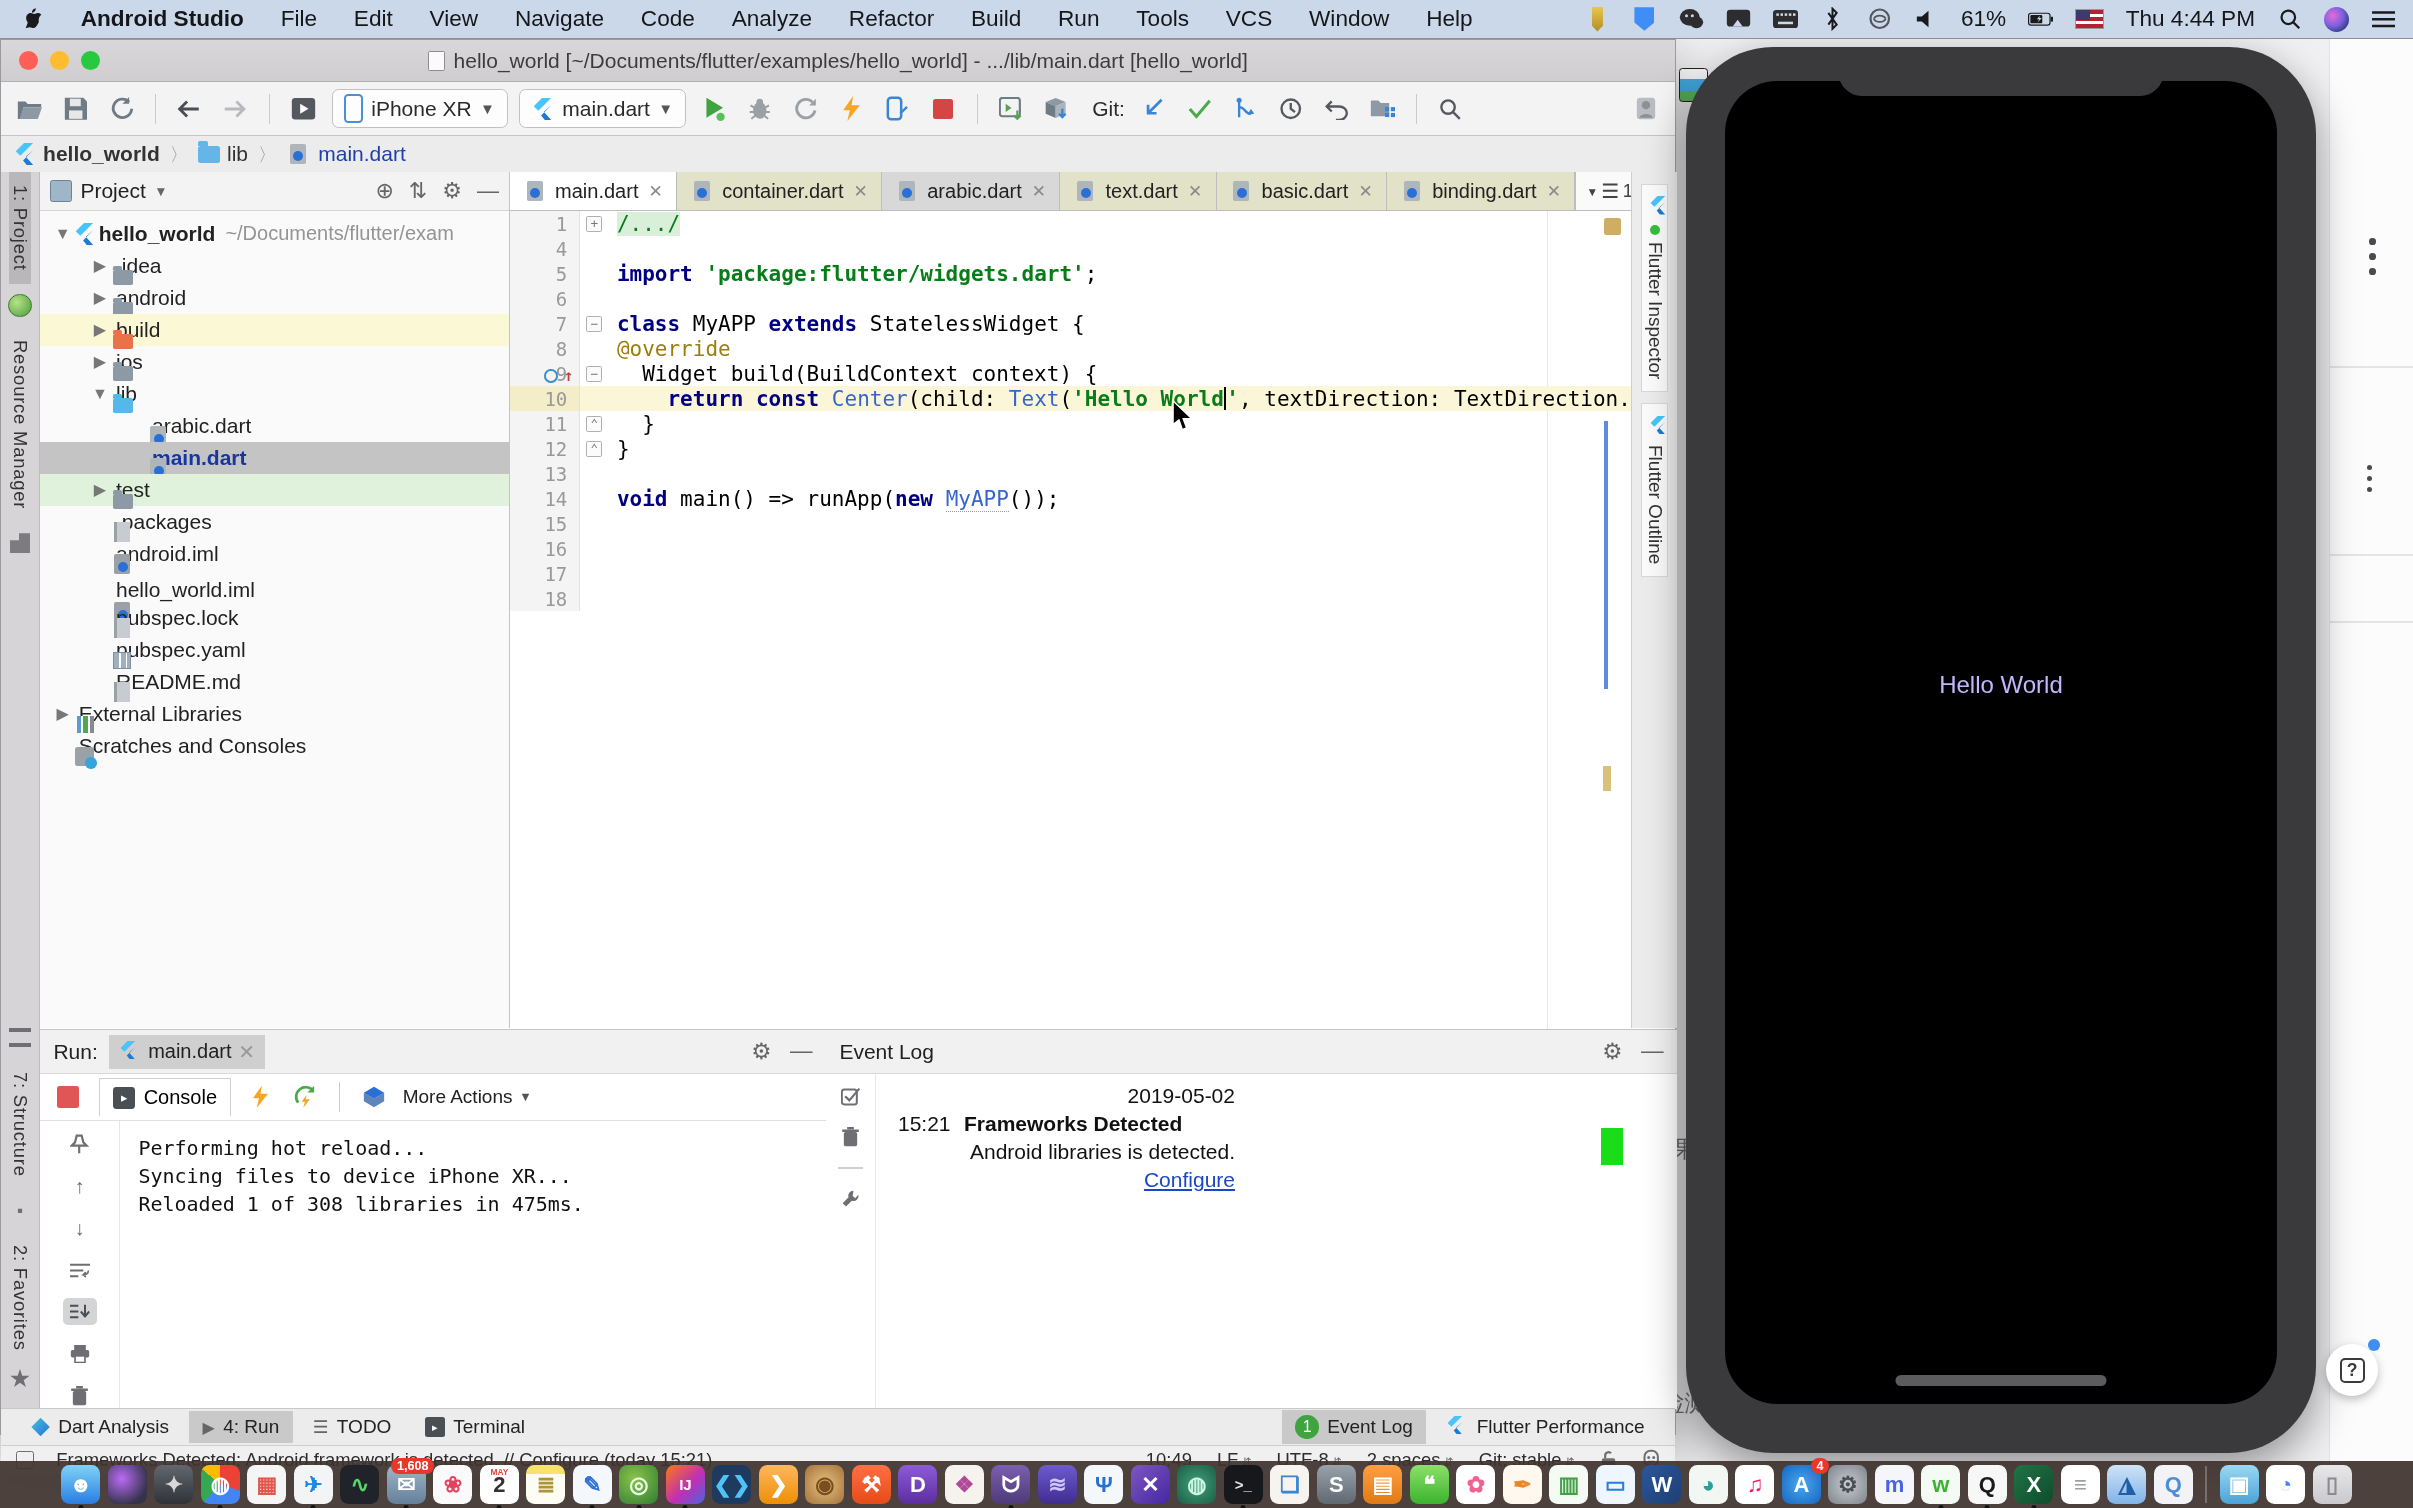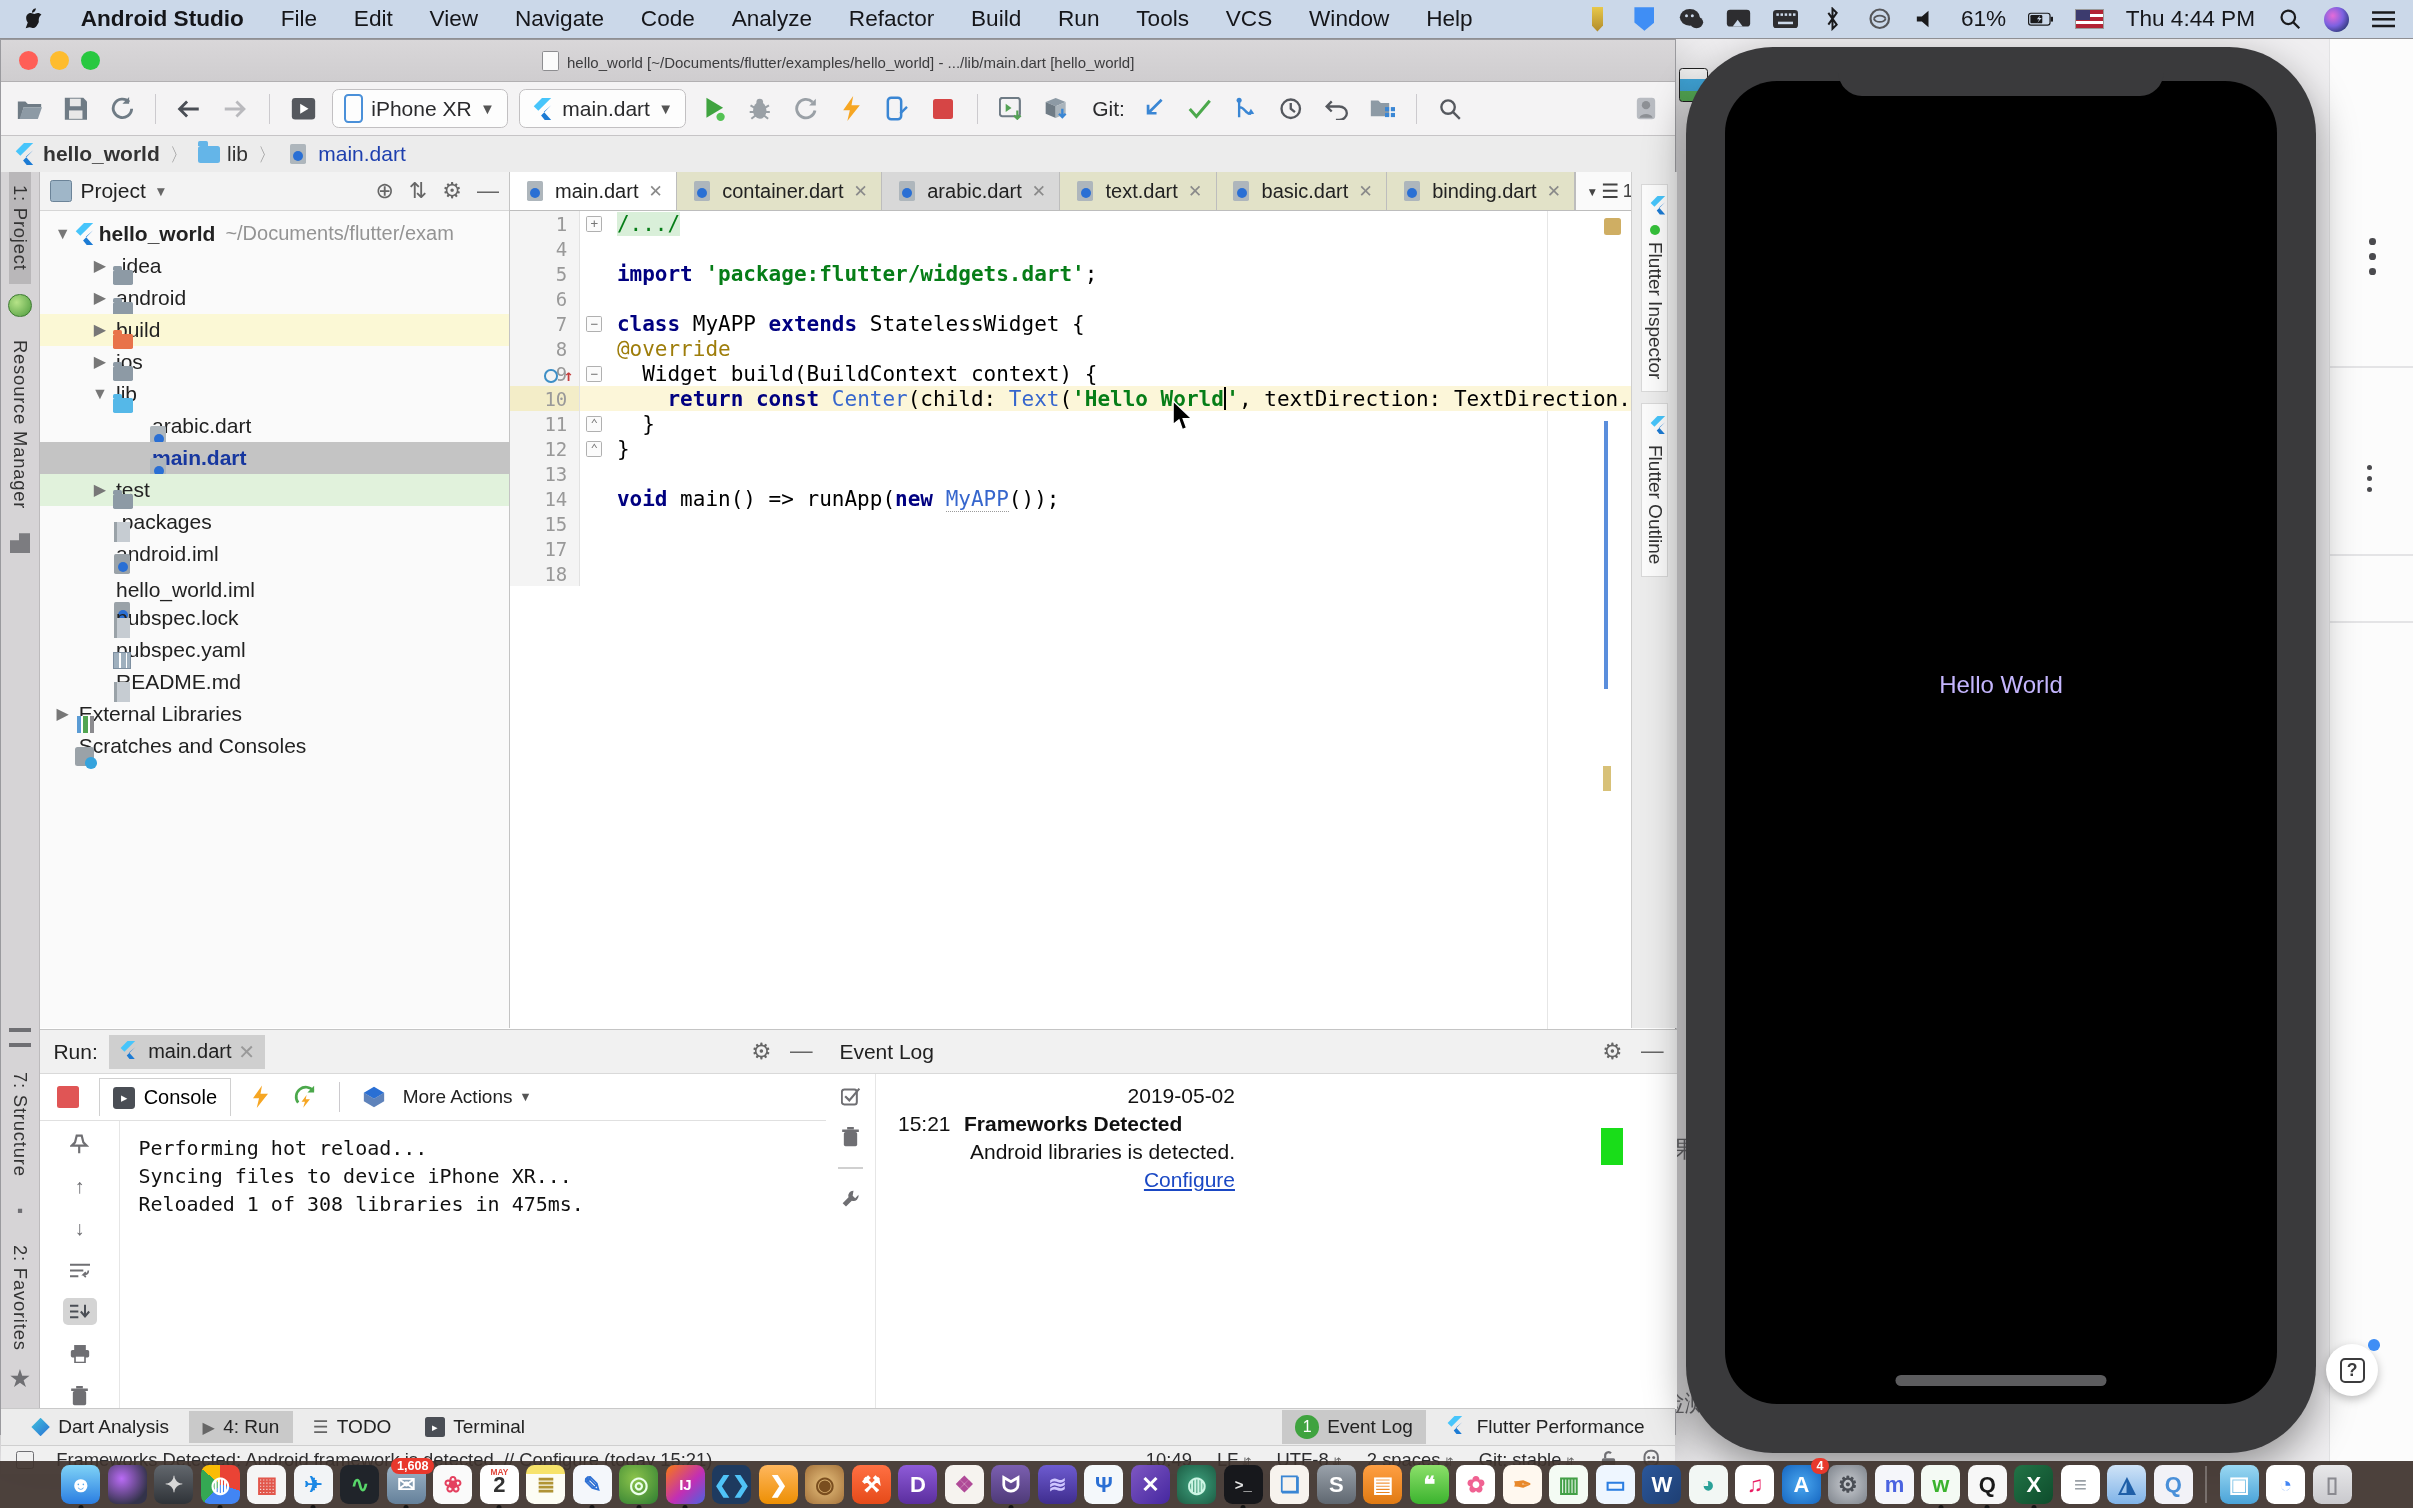--- a/index.html
+++ b/index.html
@@ -30,21 +30,21 @@
     background:linear-gradient(180deg,#fff 0 30%,#45b1e8 30% 70%,#5cb85c 70%); border:1.7px solid #222; }
   .cjk-frag { position:absolute; color:#6f6f73; font-size:23.5px; z-index:5; }
 
   
   .as-window { position:absolute; left:0; top:39px; width:1676px; height:1396px; background:#fff;
     border:0.8px solid #9a9a9e; box-shadow:0 20px 50px rgba(0,0,0,.35); z-index:10; }
   .titlebar { position:absolute; left:0; top:0; width:100%; height:42px; background:linear-gradient(#d9d7d9,#cfcdcf);
     border-bottom:0.8px solid #b2b0b2; display:flex; align-items:center; }
   .tl { width:19px; height:19px; border-radius:50%; margin-left:11.7px; }
   .tl.red{ background:#ff5f57; margin-left:18.4px;} .tl.yellow{ background:#febc2e;} .tl.green{ background:#28c840;}
-  .title-text { position:absolute; left:0; right:0; text-align:center; font-size:15px; color:#3c3c3e; }
+  .title-text { position:absolute; left:0; right:0; text-align:center; font-size:21px; color:#3c3c3e; }
   .title-text .doc { display:inline-block; width:17px; height:20px; background:#fbfbfb; border:1.7px solid #8d8d90; border-radius:1.7px; vertical-align:-3.4px; margin-right:8.4px;}
 
   .toolbar { position:absolute; left:0; top:42px; width:100%; height:54px; background:#f4f3f4; border-bottom:0.8px solid #c6c4c6;
     display:flex; align-items:center; gap:11.7px; padding:0 11.7px; }
   .tb-ico { width:34px; height:34px; display:flex; align-items:center; justify-content:center; font-size:23.5px; color:#5a5e64; }
   .tb-sep { width:0.8px; height:30px; background:#cccace; margin:0 5px; }
   .combo { height:39px; border:0.8px solid #c2c0c2; border-radius:6.7px; background:#fdfdfd; display:flex; align-items:center;
     gap:8.4px; padding:0 11.7px; font-size:21px; color:#2b2b2d; }
   .combo .chev { font-size:15px; color:#555; }
   .phone-glyph { width:18.4px; height:28.5px; border:2.5px solid #4a90d9; border-radius:4.2px; }
@@ -762,20 +762,25 @@
             <span class="gut-num">14</span>
             <span class="gut-fold"></span>
             <span class="code-text"><span class="kw">void </span><span class="pl">main() =&gt; runApp(</span><span class="kw">new </span><span class="cl un">MyAPP</span><span class="pl">());</span></span>
           </div>
           <div class="code-line">
             <span class="gut-num">15</span>
             <span class="gut-fold"></span>
             <span class="code-text"></span>
           </div>
           <div class="code-line">
+            <span class="gut-num">16</span>
+            <span class="gut-fold"></span>
+            <span class="code-text"></span>
+          </div>
+          <div class="code-line">
             <span class="gut-num">17</span>
             <span class="gut-fold"></span>
             <span class="code-text"></span>
           </div>
           <div class="code-line">
             <span class="gut-num">18</span>
             <span class="gut-fold"></span>
             <span class="code-text"></span>
           </div>
         </div>

